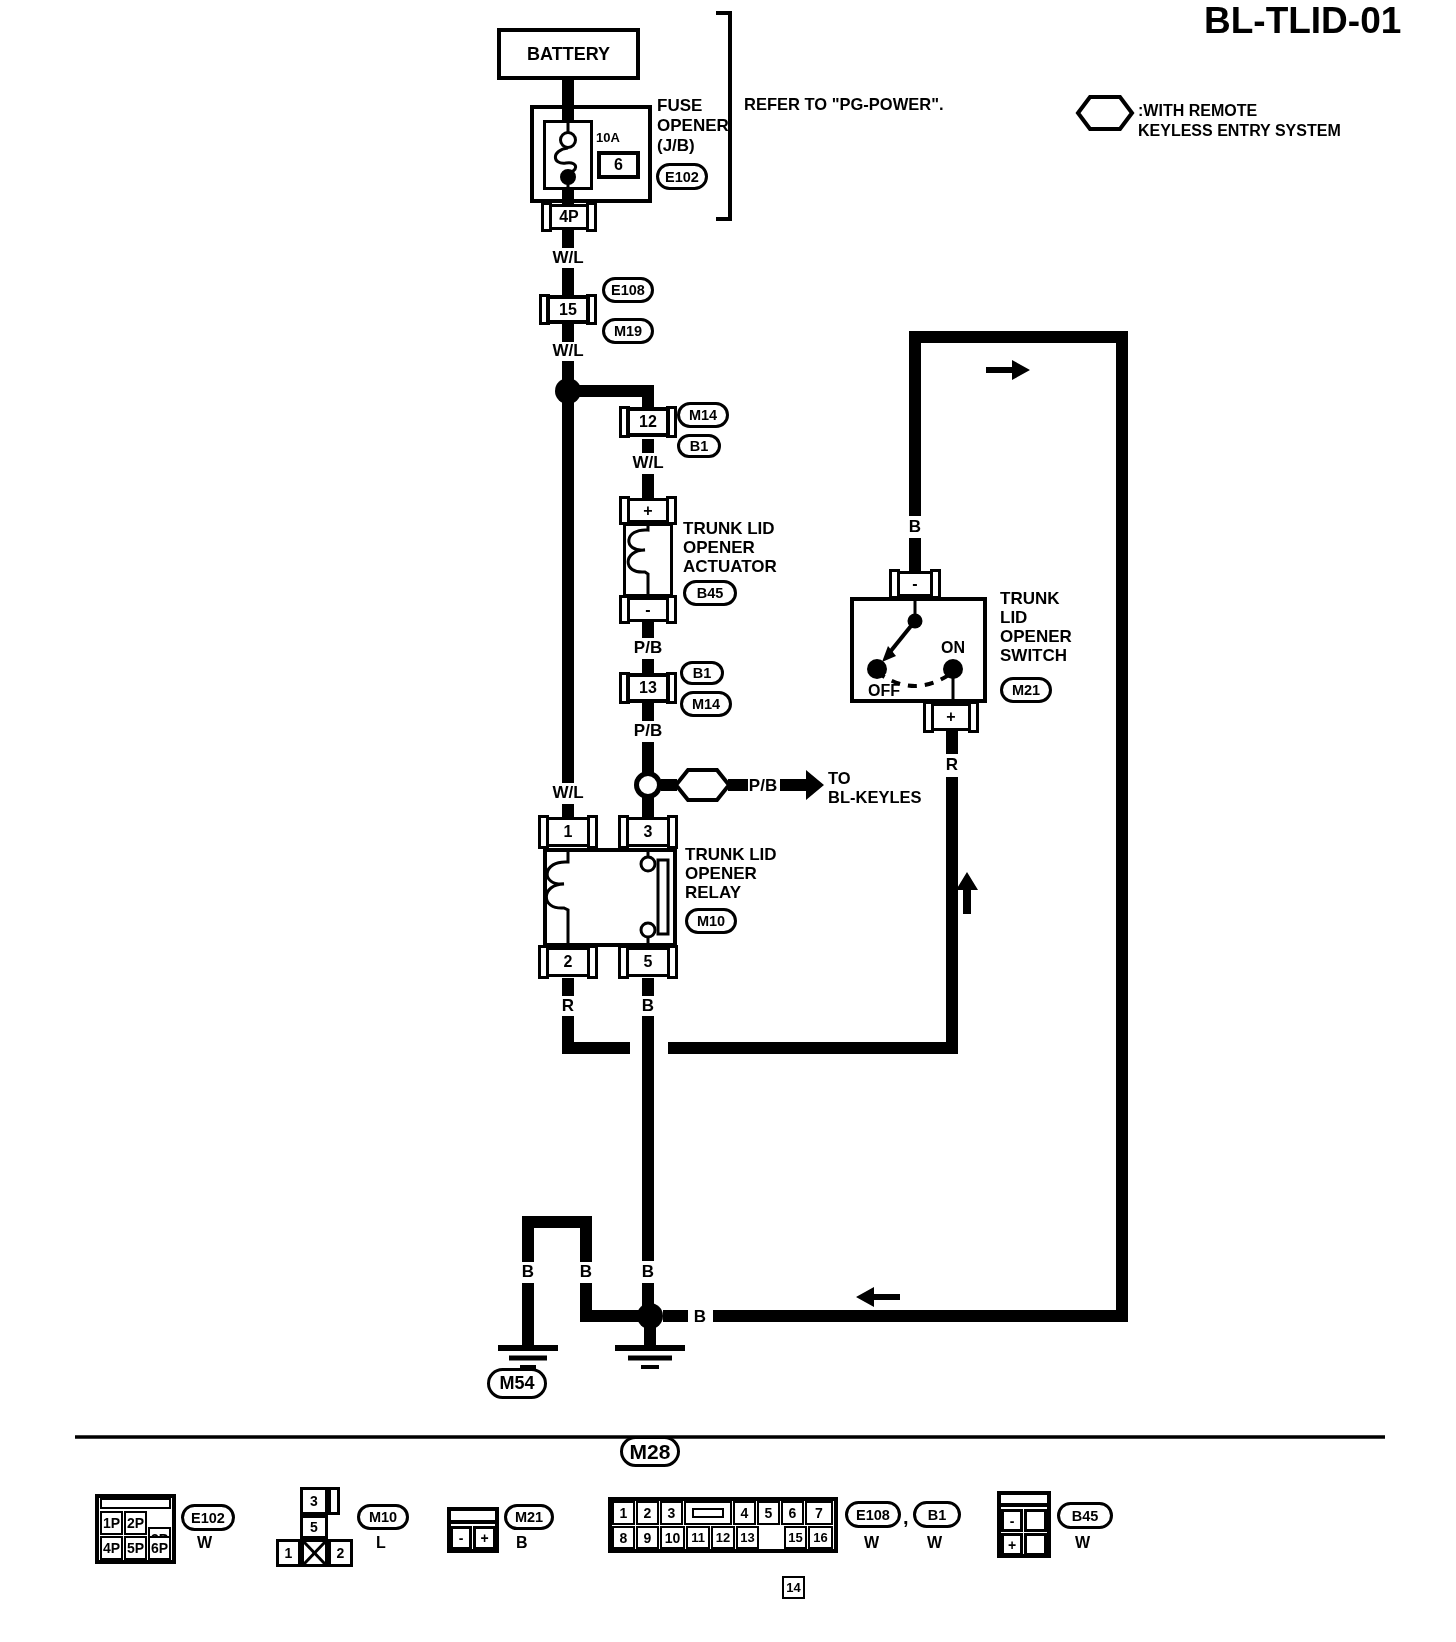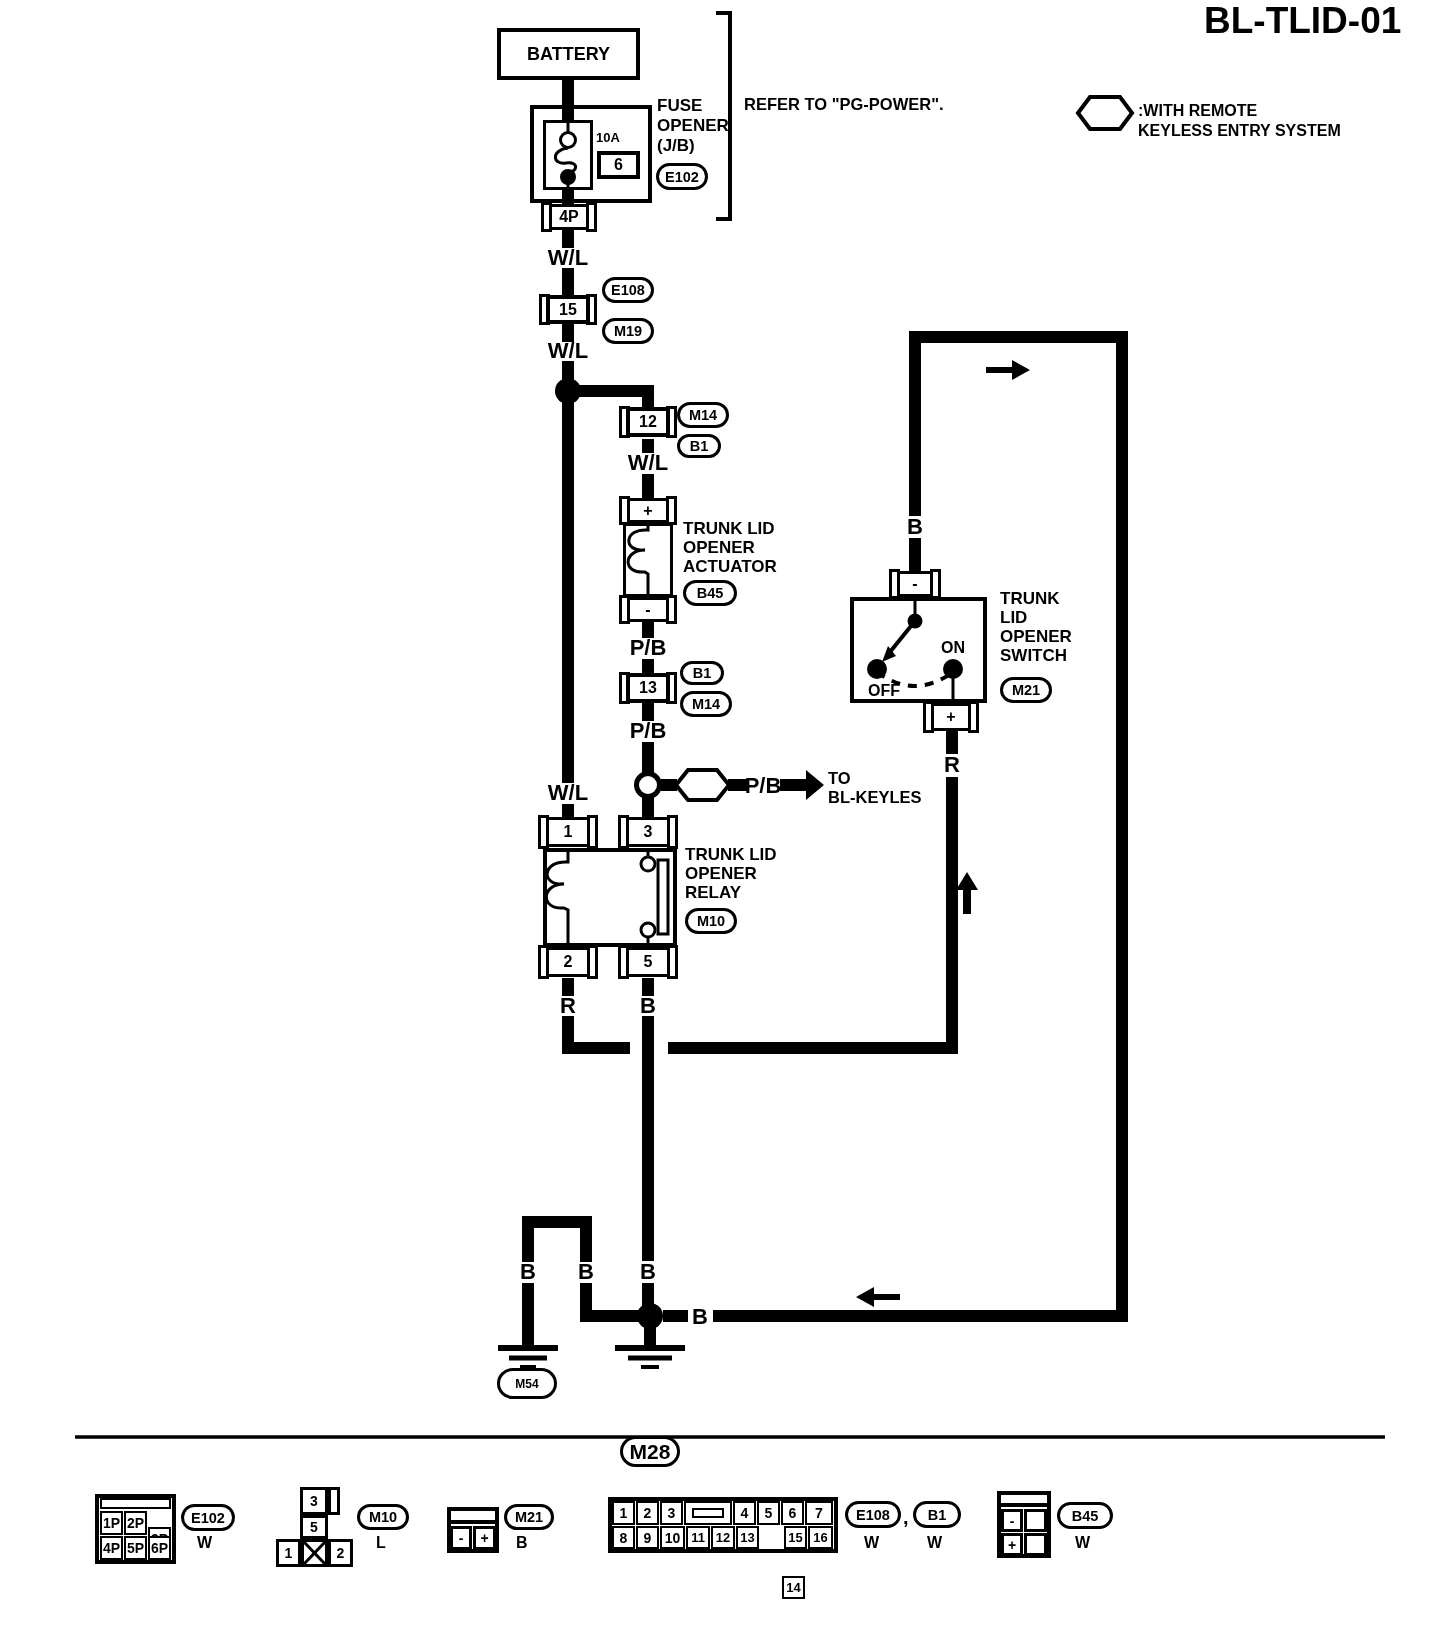--- a/index.html
+++ b/index.html
@@ -9,21 +9,21 @@
   .box { position:absolute; border:4px solid #000; background:#fff;
          display:flex; align-items:center; justify-content:center; }
   .pin { position:absolute; border:3px solid #000; background:#fff;
          display:flex; align-items:center; justify-content:center; font-size:16px; z-index:2; }
   .pin::before { content:""; position:absolute; left:-11px; top:-5px; bottom:-5px; width:8px;
                  border:3px solid #000; border-right:none; }
   .pin::after  { content:""; position:absolute; right:-11px; top:-5px; bottom:-5px; width:8px;
                  border:3px solid #000; border-left:none; }
   .oval { position:absolute; border:3px solid #000; border-radius:999px; background:#fff;
           display:flex; align-items:center; justify-content:center; font-size:14.5px; z-index:2; }
-  .wl  { position:absolute; transform:translate(-50%,-50%); font-size:22px; white-space:nowrap; z-index:3; }
+  .wl  { position:absolute; transform:translate(-50%,-50%); font-size:17px; white-space:nowrap; z-index:3; }
   .comp{ position:absolute; font-size:17px; line-height:19px; white-space:pre-line; }
   .overlay { position:absolute; inset:0; z-index:5; pointer-events:none; }
   .cell { position:absolute; border:3px solid #000; background:#fff;
           display:flex; align-items:center; justify-content:center; font-size:14px; }
   .thin { border-width:2.5px; }
   .title { position:absolute; font-size:37px; white-space:nowrap; }
   .small { font-size:16px; }
 </style>
 </head>
 <body>
@@ -100,21 +100,21 @@
 LID
 OPENER
 SWITCH</div>
   <div class="oval" style="left:1000px; top:677px; width:52px; height:26px;">M21</div>
   <div class="wl" style="left:952px; top:765px;">R</div>
 
   <div class="wl" style="left:528px; top:1272px;">B</div>
   <div class="wl" style="left:586px; top:1272px;">B</div>
   <div class="wl" style="left:648px; top:1272px;">B</div>
   <div class="wl" style="left:700px; top:1317px;">B</div>
-  <div class="oval" style="left:497px; top:1368px; width:60px; height:31px; font-size:12px;">M54</div>
+  <div class="oval" style="left:487px; top:1368px; width:60px; height:31px; font-size:18px;">M54</div>
   <div class="oval" style="left:620px; top:1436px; width:60px; height:31px; font-size:21px;">M28</div>
 
   <div class="cell" style="left:95px; top:1494px; width:81px; height:70px; border-width:4px;"></div>
   <div class="cell thin" style="left:100px; top:1498px; width:71px; height:11px;"></div>
   <div class="cell thin" style="left:100px; top:1511px; width:23px; height:24px;">1P</div>
   <div class="cell thin" style="left:124px; top:1511px; width:23px; height:24px;">2P</div>
   <div class="cell thin" style="left:148px; top:1511px; width:23px; height:24px;margin-top:16px;">3P</div>
   <div class="cell thin" style="left:100px; top:1536px; width:23px; height:24px;">4P</div>
   <div class="cell thin" style="left:124px; top:1536px; width:23px; height:24px;">5P</div>
   <div class="cell thin" style="left:148px; top:1536px; width:23px; height:24px;">6P</div>

